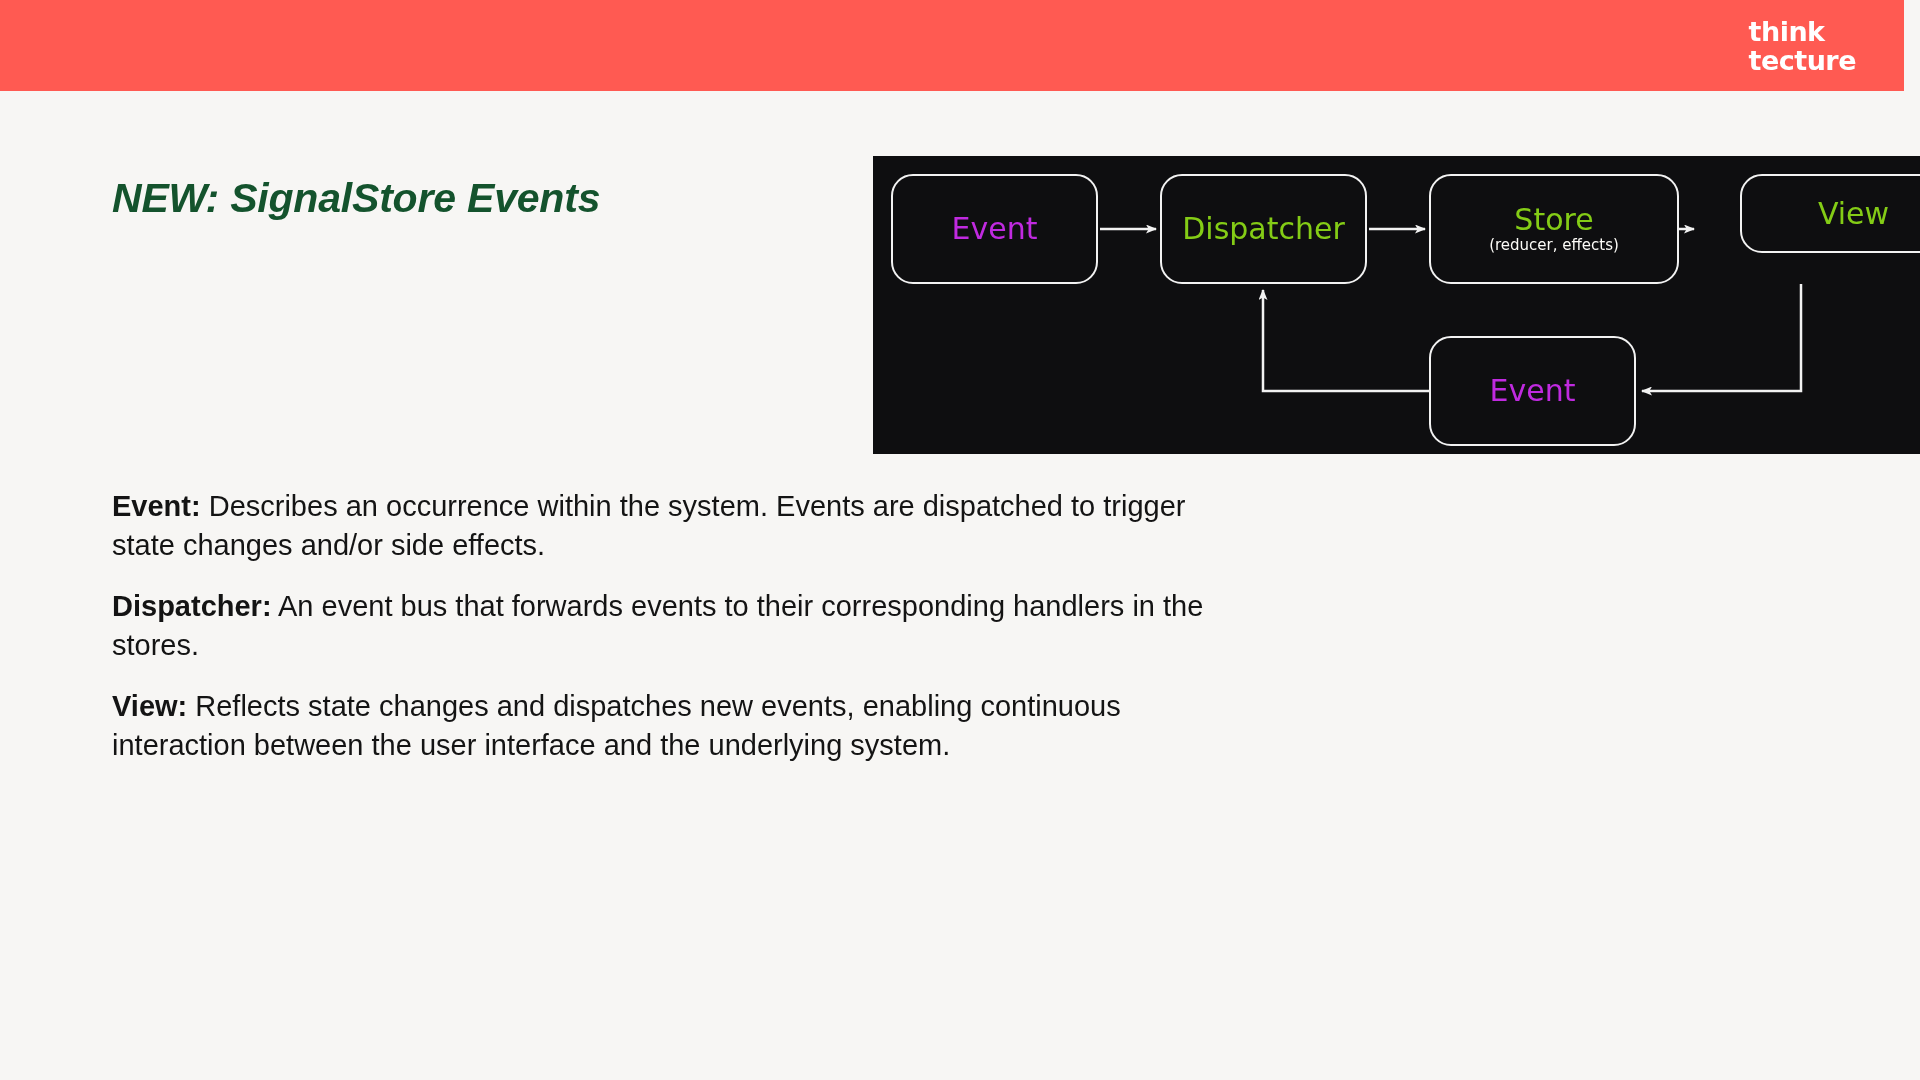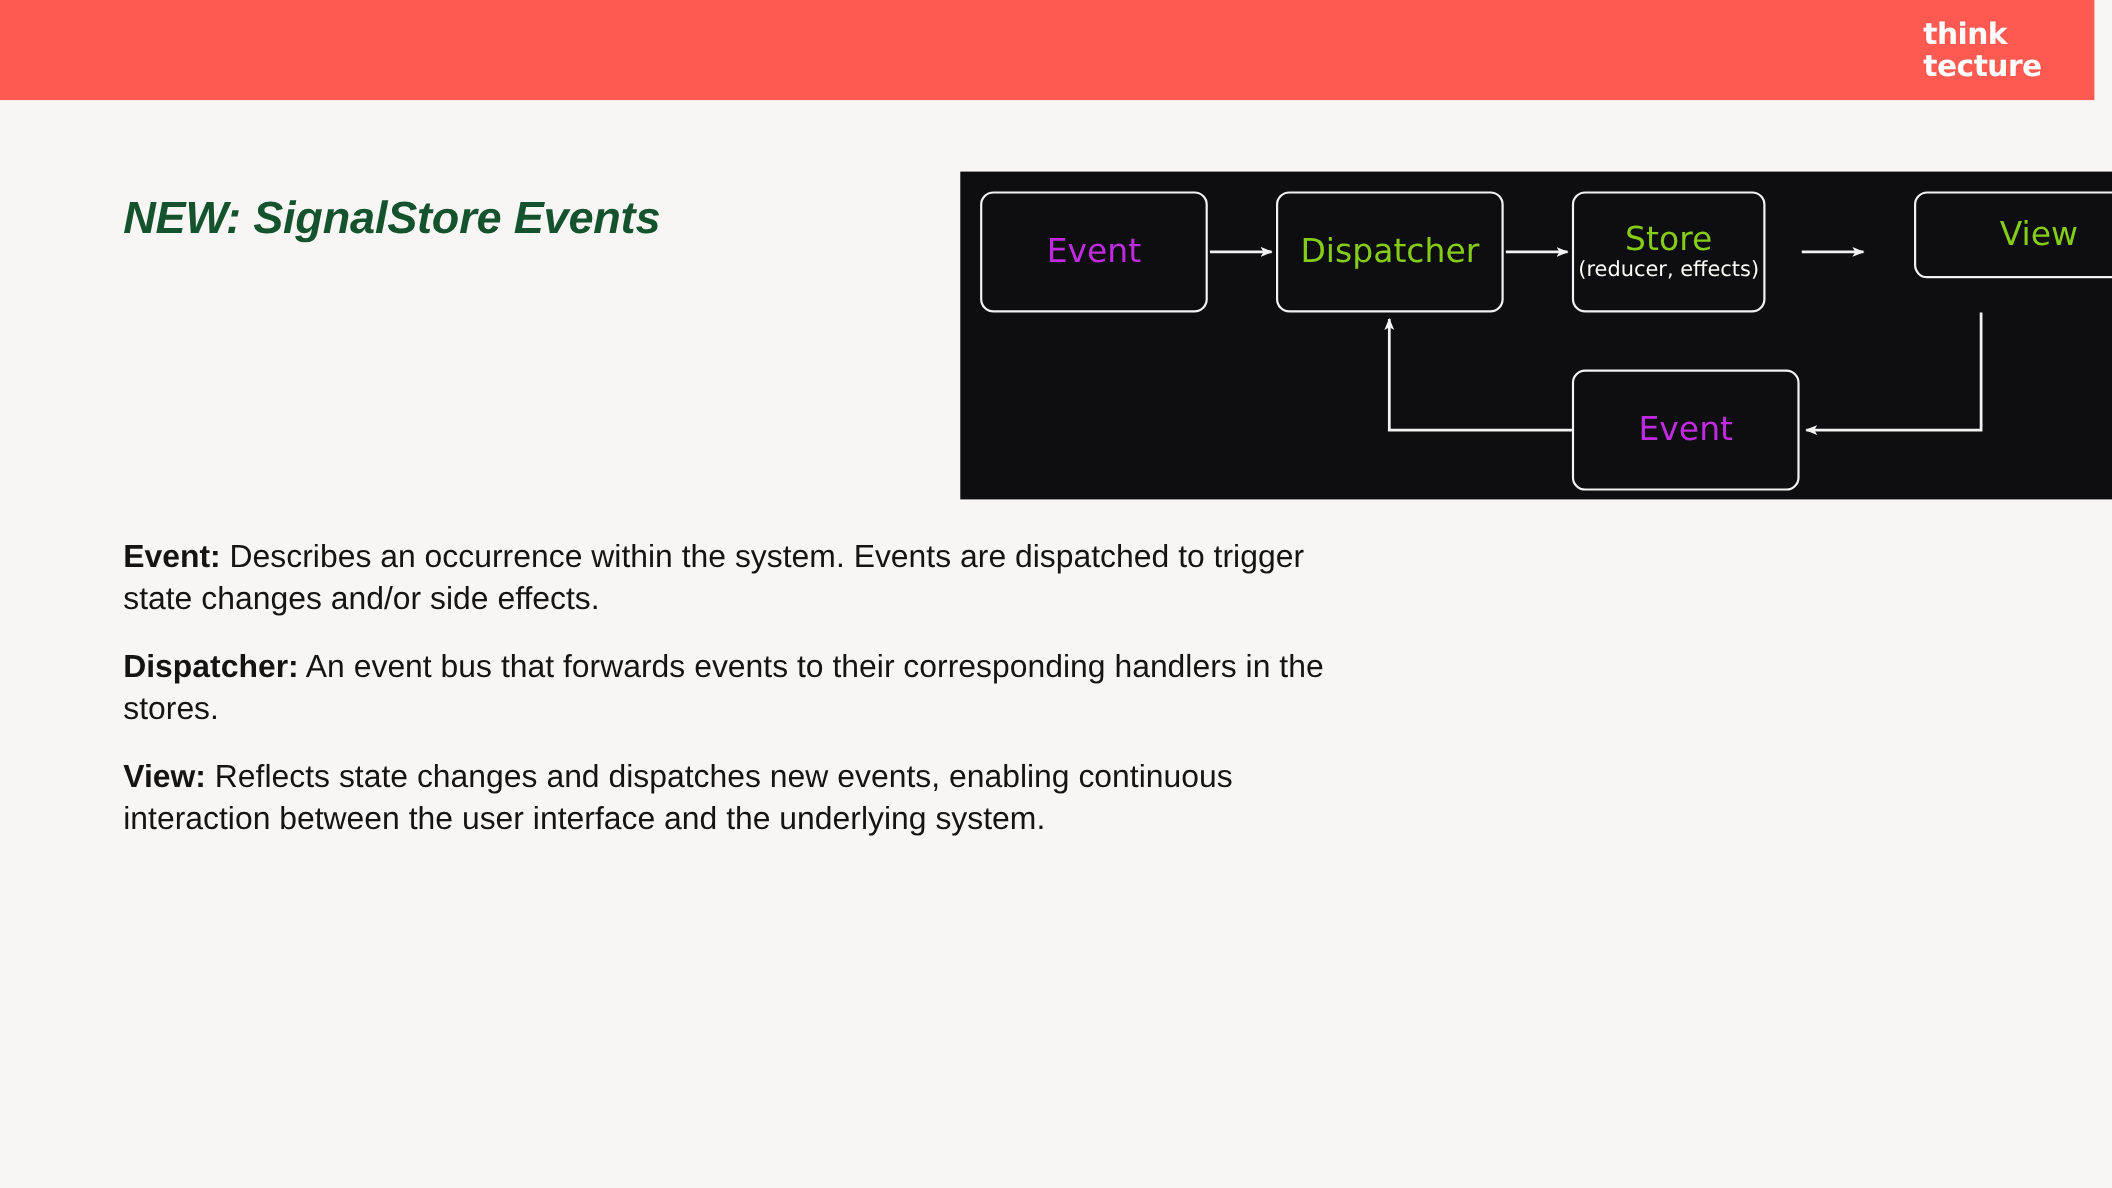--- a/index.html
+++ b/index.html
@@ -64,50 +64,50 @@
     overflow: hidden;
   }
   .diagram-svg {
     position: absolute;
     left: 0;
     top: 0;
   }
   .node-box {
     position: absolute;
     border: 2.5px solid #f2f2f2;
-    border-radius: 12px;
+    border-radius: 22px;
     background: #0e0e10;
     display: flex;
     flex-direction: column;
     align-items: center;
     justify-content: center;
     box-sizing: border-box;
   }
   .node-label {
     font-family: "DejaVu Sans", sans-serif;
     font-size: 30px;
     color: #84cc16;
     line-height: 1.05;
     white-space: nowrap;
   }
   .node-label.accent {
     color: #c02ae0;
   }
   .node-sub {
     font-family: "DejaVu Sans", sans-serif;
-    font-size: 19px;
+    font-size: 15px;
     color: #fdfcf8;
     margin-top: 1px;
     white-space: nowrap;
   }
 
   
   #box-event-top     { left: 18px;  top: 18px;  width: 207px; height: 110px; }
   #box-dispatcher    { left: 287px; top: 18px;  width: 207px; height: 110px; }
-  #box-store         { left: 556px; top: 18px;  width: 176px; height: 110px; }
+  #box-store         { left: 556px; top: 18px;  width: 250px; height: 110px; }
   #box-view          { left: 867px; top: 18px;  width: 207px; height: 79px; padding-left: 20px; }
   #box-event-bottom  { left: 556px; top: 180px; width: 207px; height: 110px; }
 
   
   .body-text {
     position: absolute;
     left: 112px;
     top: 487px;
     width: 1120px;
   }

